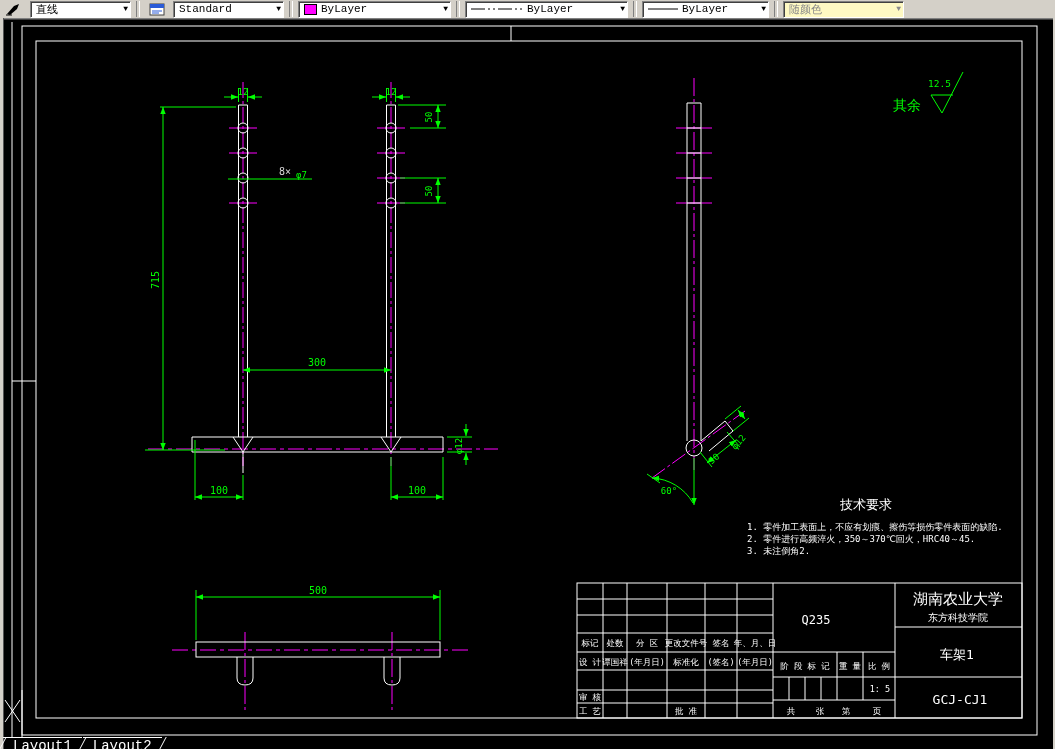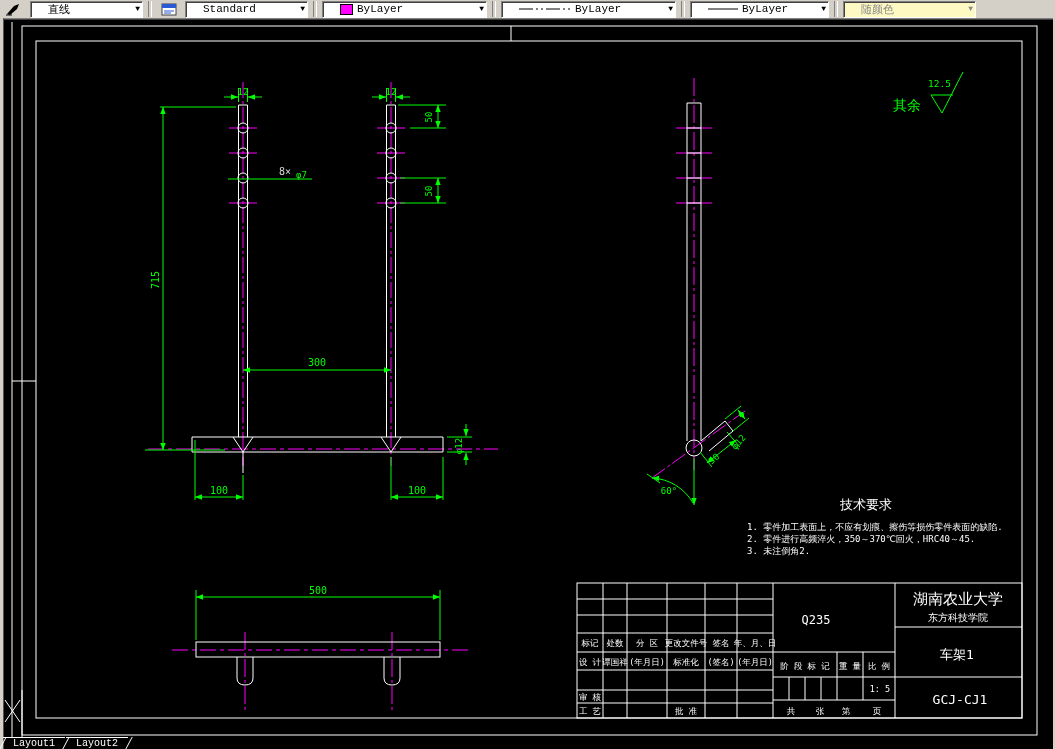--- a/index.html
+++ b/index.html
@@ -8,21 +8,21 @@
   
   .toolbar{position:absolute;top:0;left:0;width:1055px;height:18px;
            background:#d4d0c8;display:flex;align-items:center;
            border-bottom:1px solid #808080;box-shadow:0 1px 0 #404040;
            font-family:"Liberation Mono","DejaVu Sans Mono",monospace;font-size:11px;}
   .tbtn{width:24px;height:16px;margin:0 2px;background:#d4d0c8;display:flex;
         align-items:center;justify-content:center;}
   .combo{height:15px;background:#fff;border:1px solid #808080;
          border-bottom-color:#fff;border-right-color:#fff;
          box-shadow:inset 1px 1px 0 #404040;
-         display:flex;align-items:center;padding-left:17px;color:#000;
+         display:flex;align-items:center;padding-left:5px;color:#000;
          position:relative;margin:0 2px;}
   .combo .arrow{margin-left:auto;margin-right:2px;font-size:8px;color:#000;line-height:1;}
   .combo.disabled{background:#fef9c3;color:#8a8a8a;}
   .combo.disabled .arrow{color:#8a8a8a;}
   .sep{width:2px;height:16px;border-left:1px solid #808080;border-right:1px solid #fff;margin:0 3px;}
   .swatch{width:11px;height:9px;background:#ff00ff;border:1px solid #000;margin-right:4px;}
   .ltline{margin-right:4px;}
   
   #cad{position:absolute;top:18px;left:0;}
   text{font-family:"DejaVu Sans Mono","DejaVu Sans",monospace;}
@@ -30,21 +30,21 @@
   .dimsm{fill:#00ff00;font-size:9px;}
   .wht{fill:#ffffff;}
   .grey{fill:#d9d9d9;font-size:10px;}
   .tb-s{fill:#ffffff;font-size:8.5px;}
   .tb-m{fill:#ffffff;font-size:12px;}
   .win-left{position:absolute;top:18px;left:0;width:3px;height:731px;
             background:#d4d0c8;border-right:1px solid #555;}
   .win-right{position:absolute;top:18px;right:0;width:2px;height:731px;background:#d4d0c8;}
   
   .tabbar{position:absolute;left:2px;top:737px;height:12px;display:flex;align-items:flex-start;
-          color:#fff;font-size:10px;font-family:"Liberation Mono",monospace;z-index:5;}
+          color:#fff;font-size:14px;font-family:"Liberation Mono",monospace;z-index:5;}
   .tab{padding:0 10px;border-top:1px solid #fff;}
   .tab-div{width:1px;height:14px;background:#fff;transform:skewX(-28deg);}
 </style>
 </head>
 <body>
 
 <div class="toolbar">
   <div class="tbtn">
     <svg width="18" height="14">
         <path d="M2 12 L9 4 L14 2 L12 7 L5 13 Z" fill="#000"></path>

